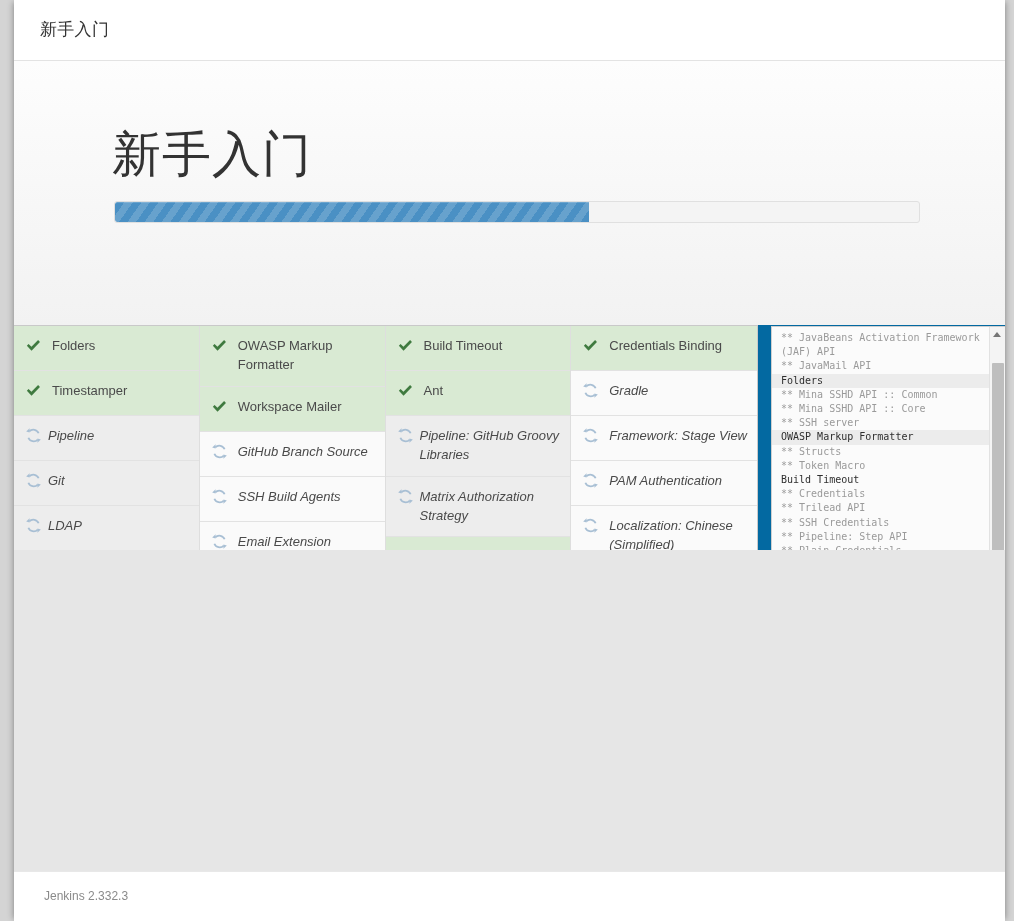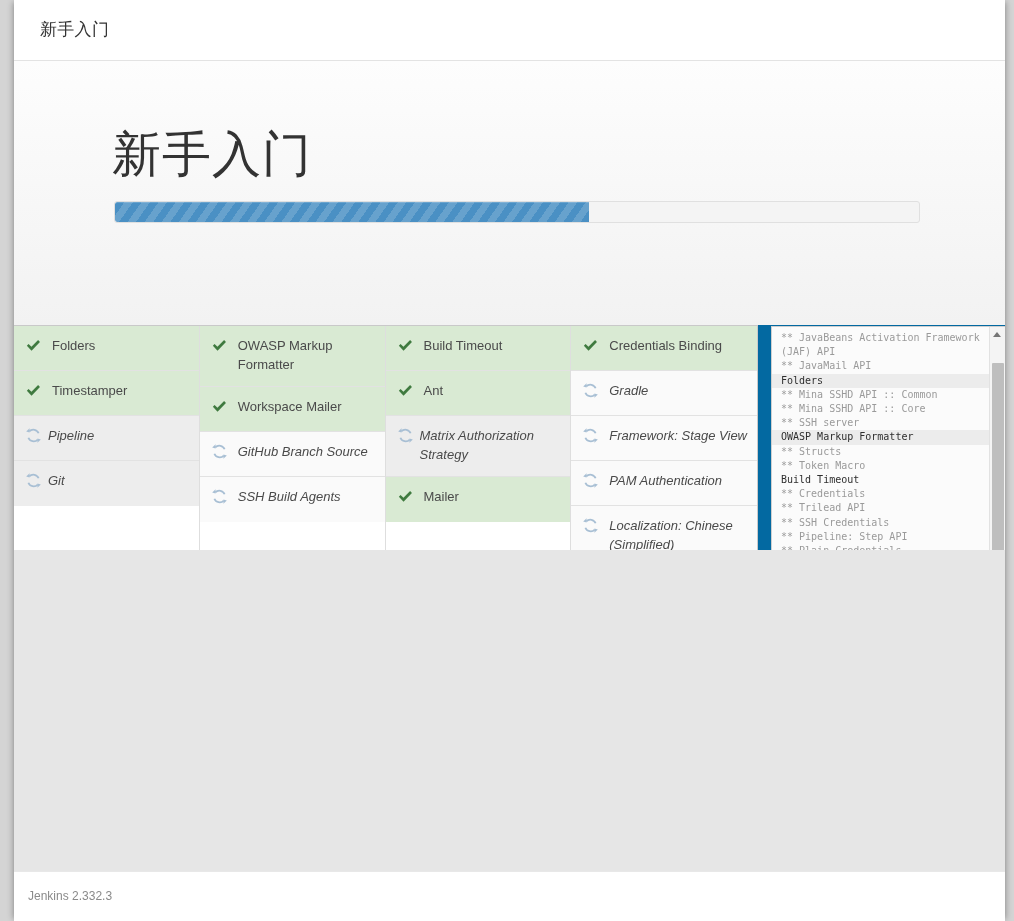--- a/index.html
+++ b/index.html
@@ -259,21 +259,21 @@
     left: 0;
     top: 871px;
     width: 991px;
     height: 50px;
     background: #ffffff;
     border-top: 1px solid #e8e8e8;
     box-sizing: border-box;
   }
   #footer-version {
     position: absolute;
-    left: 14px;
+    left: 30px;
     top: 17px;
     font-size: 12px;
     color: #8a8a8a;
   }
 </style>
 </head>
 <body>
 
 <div id="page-frame">
 
@@ -326,20 +326,33 @@
               <g fill="none" stroke="#a8bfd4" stroke-width="2.1" stroke-linecap="butt">
                 <path d="M16.0 7.4 A6.6 6.6 0 0 0 5.0 5.2"></path>
                 <path d="M4.0 12.6 A6.6 6.6 0 0 0 15.0 14.8"></path>
               </g>
               <path d="M5.4 1.4 L5.4 6.4 L1.4 5.2 Z" fill="#a8bfd4"></path>
               <path d="M14.6 18.6 L14.6 13.6 L18.6 14.8 Z" fill="#a8bfd4"></path>
             </svg>
           </span>
           <span class="plugin-label">Git</span>
         </div>
+        <div class="plugin-cell pending alt">
+          <span class="status-icon">
+            <svg width="17" height="17" viewBox="0 0 20 20">
+              <g fill="none" stroke="#a8bfd4" stroke-width="2.1" stroke-linecap="butt">
+                <path d="M16.0 7.4 A6.6 6.6 0 0 0 5.0 5.2"></path>
+                <path d="M4.0 12.6 A6.6 6.6 0 0 0 15.0 14.8"></path>
+              </g>
+              <path d="M5.4 1.4 L5.4 6.4 L1.4 5.2 Z" fill="#a8bfd4"></path>
+              <path d="M14.6 18.6 L14.6 13.6 L18.6 14.8 Z" fill="#a8bfd4"></path>
+            </svg>
+          </span>
+          <span class="plugin-label">LDAP</span>
+        </div>
       </div>
       <div class="grid-column">
         <div class="plugin-cell done">
           <span class="status-icon">
             <svg width="17" height="17" viewBox="0 0 20 20">
               <path d="M2.2 10.4 L4.2 8.2 L7.6 11.6 L15.4 3.6 L17.6 5.8 L7.7 16.2 Z" fill="#3f7a3f"></path>
             </svg>
           </span>
           <span class="plugin-label">OWASP Markup Formatter</span>
         </div>
@@ -370,37 +383,63 @@
               <g fill="none" stroke="#a8bfd4" stroke-width="2.1" stroke-linecap="butt">
                 <path d="M16.0 7.4 A6.6 6.6 0 0 0 5.0 5.2"></path>
                 <path d="M4.0 12.6 A6.6 6.6 0 0 0 15.0 14.8"></path>
               </g>
               <path d="M5.4 1.4 L5.4 6.4 L1.4 5.2 Z" fill="#a8bfd4"></path>
               <path d="M14.6 18.6 L14.6 13.6 L18.6 14.8 Z" fill="#a8bfd4"></path>
             </svg>
           </span>
           <span class="plugin-label">SSH Build Agents</span>
         </div>
+        <div class="plugin-cell pending">
+          <span class="status-icon">
+            <svg width="17" height="17" viewBox="0 0 20 20">
+              <g fill="none" stroke="#a8bfd4" stroke-width="2.1" stroke-linecap="butt">
+                <path d="M16.0 7.4 A6.6 6.6 0 0 0 5.0 5.2"></path>
+                <path d="M4.0 12.6 A6.6 6.6 0 0 0 15.0 14.8"></path>
+              </g>
+              <path d="M5.4 1.4 L5.4 6.4 L1.4 5.2 Z" fill="#a8bfd4"></path>
+              <path d="M14.6 18.6 L14.6 13.6 L18.6 14.8 Z" fill="#a8bfd4"></path>
+            </svg>
+          </span>
+          <span class="plugin-label">Email Extension</span>
+        </div>
       </div>
       <div class="grid-column">
         <div class="plugin-cell done">
           <span class="status-icon">
             <svg width="17" height="17" viewBox="0 0 20 20">
               <path d="M2.2 10.4 L4.2 8.2 L7.6 11.6 L15.4 3.6 L17.6 5.8 L7.7 16.2 Z" fill="#3f7a3f"></path>
             </svg>
           </span>
           <span class="plugin-label">Build Timeout</span>
         </div>
         <div class="plugin-cell done">
           <span class="status-icon">
             <svg width="17" height="17" viewBox="0 0 20 20">
               <path d="M2.2 10.4 L4.2 8.2 L7.6 11.6 L15.4 3.6 L17.6 5.8 L7.7 16.2 Z" fill="#3f7a3f"></path>
             </svg>
           </span>
           <span class="plugin-label">Ant</span>
+        </div>
+        <div class="plugin-cell pending alt">
+          <span class="status-icon">
+            <svg width="17" height="17" viewBox="0 0 20 20">
+              <g fill="none" stroke="#a8bfd4" stroke-width="2.1" stroke-linecap="butt">
+                <path d="M16.0 7.4 A6.6 6.6 0 0 0 5.0 5.2"></path>
+                <path d="M4.0 12.6 A6.6 6.6 0 0 0 15.0 14.8"></path>
+              </g>
+              <path d="M5.4 1.4 L5.4 6.4 L1.4 5.2 Z" fill="#a8bfd4"></path>
+              <path d="M14.6 18.6 L14.6 13.6 L18.6 14.8 Z" fill="#a8bfd4"></path>
+            </svg>
+          </span>
+          <span class="plugin-label">Pipeline: GitHub Groovy Libraries</span>
         </div>
         <div class="plugin-cell pending alt">
           <span class="status-icon">
             <svg width="17" height="17" viewBox="0 0 20 20">
               <g fill="none" stroke="#a8bfd4" stroke-width="2.1" stroke-linecap="butt">
                 <path d="M16.0 7.4 A6.6 6.6 0 0 0 5.0 5.2"></path>
                 <path d="M4.0 12.6 A6.6 6.6 0 0 0 15.0 14.8"></path>
               </g>
               <path d="M5.4 1.4 L5.4 6.4 L1.4 5.2 Z" fill="#a8bfd4"></path>
               <path d="M14.6 18.6 L14.6 13.6 L18.6 14.8 Z" fill="#a8bfd4"></path>

